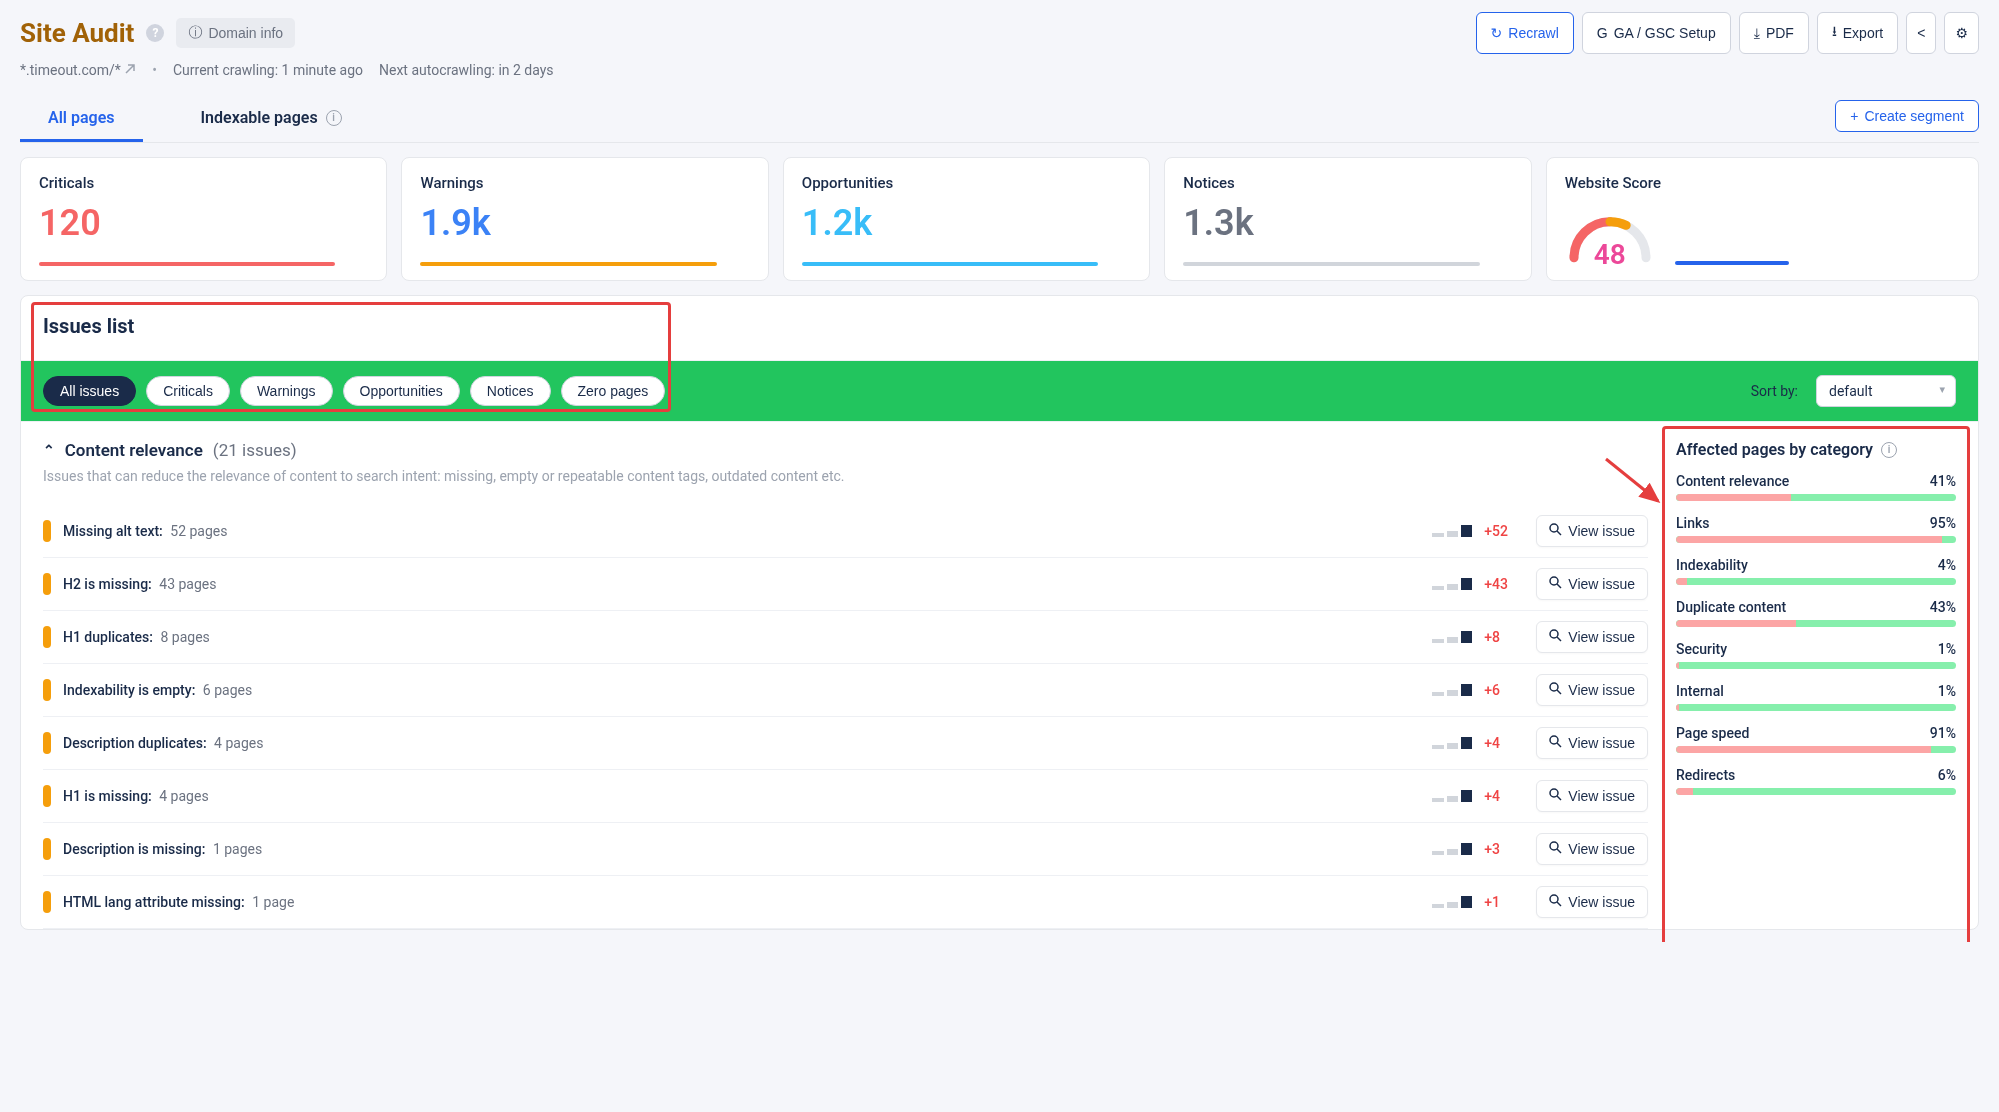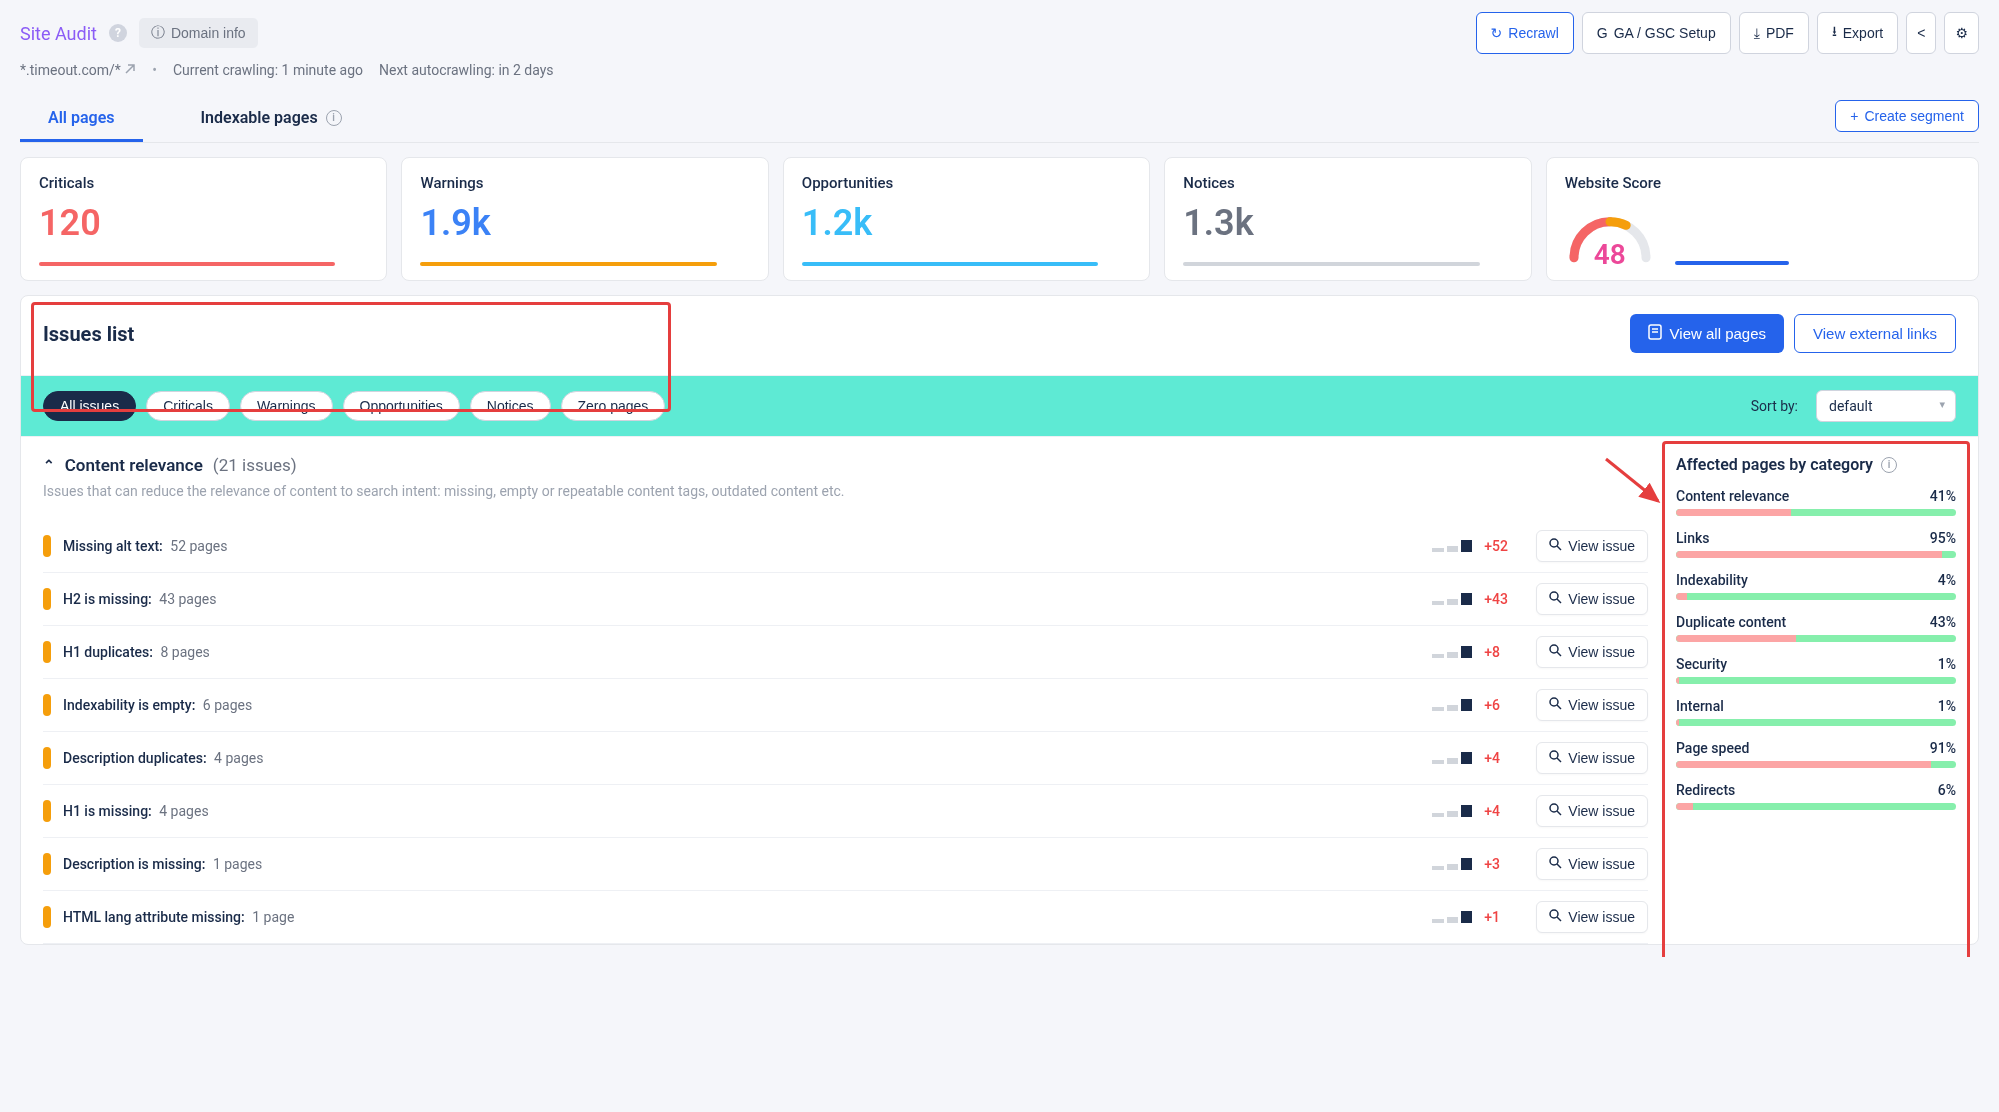--- a/index.html
+++ b/index.html
@@ -5,21 +5,21 @@
     * { box-sizing: border-box; margin: 0; padding: 0; }
     body {
       font-family: -apple-system, BlinkMacSystemFont, "Segoe UI", Roboto, Arial, sans-serif;
       background: #f5f6fa;
       color: #1a2b49;
       font-size: 14px;
       padding: 12px 20px;
     }
     .header-row { display: flex; align-items: center; justify-content: space-between; margin-bottom: 8px; }
     .header-left { display: flex; align-items: center; gap: 12px; }
-    .page-title { font-size: 18px; font-weight: 400; color: #8b5cf6; }
+    .page-title { font-size: 26px; font-weight: 700; color: #a16207; }
     .help-icon { width: 18px; height: 18px; border-radius: 50%; background: #d0d4de; color: #fff; display: inline-flex; align-items: center; justify-content: center; font-size: 12px; font-weight: 700; }
     .domain-info-btn { background: #e9ebf0; border: none; padding: 6px 12px; border-radius: 5px; color: #6b7280; font-size: 14px; display: inline-flex; align-items: center; gap: 6px; cursor: pointer; }
     .header-right { display: flex; gap: 8px; }
     .btn { border: 1px solid #d0d4de; background: #fff; padding: 8px 14px; border-radius: 6px; font-size: 14px; color: #1a2b49; display: inline-flex; align-items: center; gap: 6px; cursor: pointer; font-weight: 500; }
     .btn-primary-outline { border-color: #2563eb; color: #2563eb; }
     .btn-icon-only { padding: 8px 10px; }
     .sub-header { display: flex; gap: 16px; color: #6b7280; font-size: 14px; margin-bottom: 18px; align-items: center;}
     .ext-link { width: 12px; height: 12px; display: inline-block; }
     .dot { color: #9ca3af; }
     .tabs-row { display: flex; align-items: center; justify-content: space-between; border-bottom: 1px solid #e5e7eb; gap: 41px; }
@@ -50,21 +50,21 @@
     .gauge svg { width: 100%; height: 100%; }
     .gauge-label { position: absolute; bottom: -6px; left: 0; right: 0; text-align: center; font-size: 28px; font-weight: 600; color: #ec4899; }
     .panel { background: #fff; border: 1px solid #e5e7eb; border-radius: 8px; margin-top: 14px; padding: 0; }
     .panel-header { display: flex; align-items: center; justify-content: space-between; padding: 18px 22px 8px; position: relative; }
     .red-box { border: 3px solid #e53e3e; border-radius: 4px; position: absolute;}
     .red-box-1 { top: 6px; left: 10px; width: 640px; height: 110px; pointer-events: none;}
     .issues-title { font-size: 20px; font-weight: 700; }
     .panel-actions { display: flex; gap: 10px; }
     .btn-solid { background: #2563eb; color: #fff; border: none; padding: 10px 18px; border-radius: 6px; font-size: 15px; font-weight: 500; cursor: pointer; display: inline-flex; gap: 8px; align-items: center;}
     .btn-outline-blue { border: 1px solid #2563eb; color: #2563eb; background: #fff; padding: 10px 18px; border-radius: 6px; font-size: 15px; font-weight: 500; cursor: pointer;}
-    .filters-row { display: flex; align-items: center; justify-content: space-between; padding: 14px 22px; background: #5eead4; margin: 14px 0 0; border-top: 1px solid #eef0f4; border-bottom: 1px solid #eef0f4;}
+    .filters-row { display: flex; align-items: center; justify-content: space-between; padding: 14px 22px; background: #22c55e; margin: 14px 0 0; border-top: 1px solid #eef0f4; border-bottom: 1px solid #eef0f4;}
     .pill-group { display: flex; gap: 10px; }
     .pill { border: 1px solid #d0d4de; background: #fff; padding: 6px 16px; border-radius: 999px; font-size: 14px; color: #1a2b49; cursor: pointer; font-weight: 500;}
     .pill.active { background: #1a2b49; color: #fff; border-color: #1a2b49;}
     .sort-row { display: flex; align-items: center; gap: 18px; color: #1a2b49; }
     .select { border: 1px solid #d0d4de; border-radius: 6px; padding: 7px 30px 7px 12px; background: #fff; font-size: 14px; color: #1a2b49; min-width: 140px; position: relative;}
     .select::after { content: '▾'; position: absolute; right: 10px; color: #9ca3af; font-size: 11px;}
     .content-row { display: flex; gap: 0; padding: 18px 22px 0; }
     .issues-col { flex: 1; min-width: 0;}
     .side-col { width: 280px; margin-left: 28px; position: relative;}
     .collapse-header { display: flex; align-items: center; gap: 10px; font-size: 17px; font-weight: 600; margin-bottom: 6px; cursor: pointer;}
@@ -186,33 +186,20 @@
         <div class="underline-bar u-dblue"></div>
       </div>
     </div>
   </div>
 </div>
 
 <div class="panel" style="position:relative;">
   <div class="red-box red-box-1"></div>
   <div class="panel-header">
     <div class="issues-title">Issues list</div>
-    <div class="panel-actions">
-      <button class="btn-solid">
-        <span>
-          <svg width="14" height="16" viewBox="0 0 14 16">
-              <rect x="1" y="1" width="12" height="14" rx="2" stroke="#fff" stroke-width="1.5" fill="none"></rect>
-              <line x1="4" y1="5" x2="10" y2="5" stroke="#fff" stroke-width="1.5"></line>
-              <line x1="4" y1="8" x2="10" y2="8" stroke="#fff" stroke-width="1.5"></line>
-            </svg>
-        </span>
-        <span>View all pages</span>
-      </button>
-      <button class="btn-outline-blue">View external links</button>
-    </div>
   </div>
 
   <div class="filters-row">
     <div class="pill-group">
       <button class="pill active">All issues</button>
       <button class="pill">Criticals</button>
       <button class="pill">Warnings</button>
       <button class="pill">Opportunities</button>
       <button class="pill">Notices</button>
       <button class="pill">Zero pages</button>

